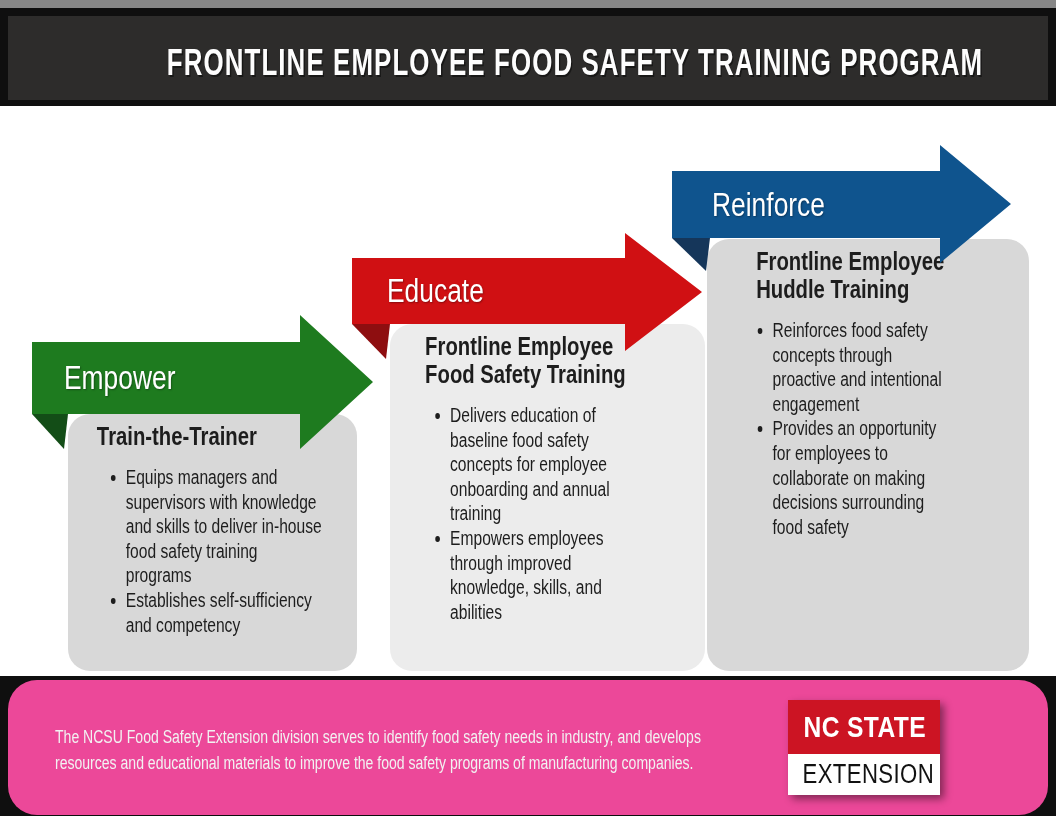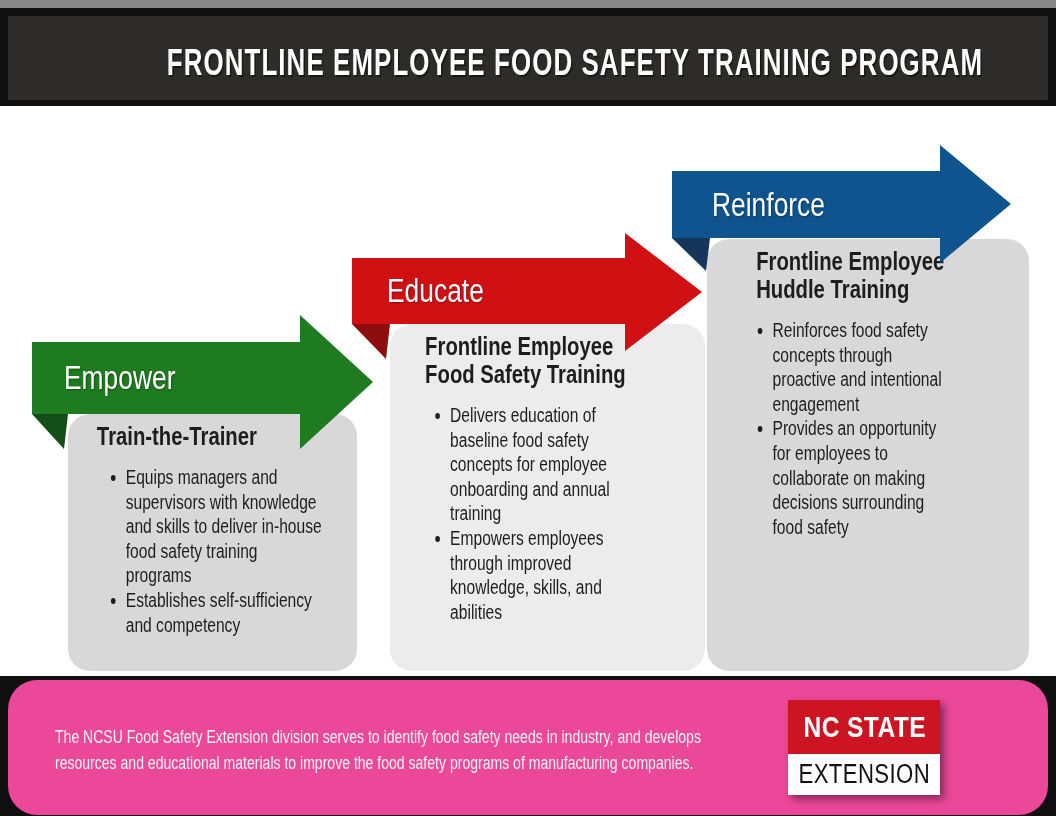--- a/index.html
+++ b/index.html
@@ -79,21 +79,21 @@
   .logo-red{
     width:152px;height:54px;background:#cc1423;display:flex;
     align-items:center;justify-content:flex-end;
   }
   .logo-red span{
     color:#ffffff;font-size:30px;font-weight:700;letter-spacing:0.5px;
     transform:scaleX(0.82);white-space:nowrap;
   }
   .logo-white{
     width:152px;height:41px;background:#ffffff;display:flex;
-    align-items:center;justify-content:center;
+    align-items:center;justify-content:flex-start;
   }
   .logo-white span{
     color:#111111;font-size:27px;font-weight:400;letter-spacing:0.5px;
     transform:scaleX(0.82);white-space:nowrap;
   }
 </style>
 </head>
 <body>
 
 <div id="canvas">

